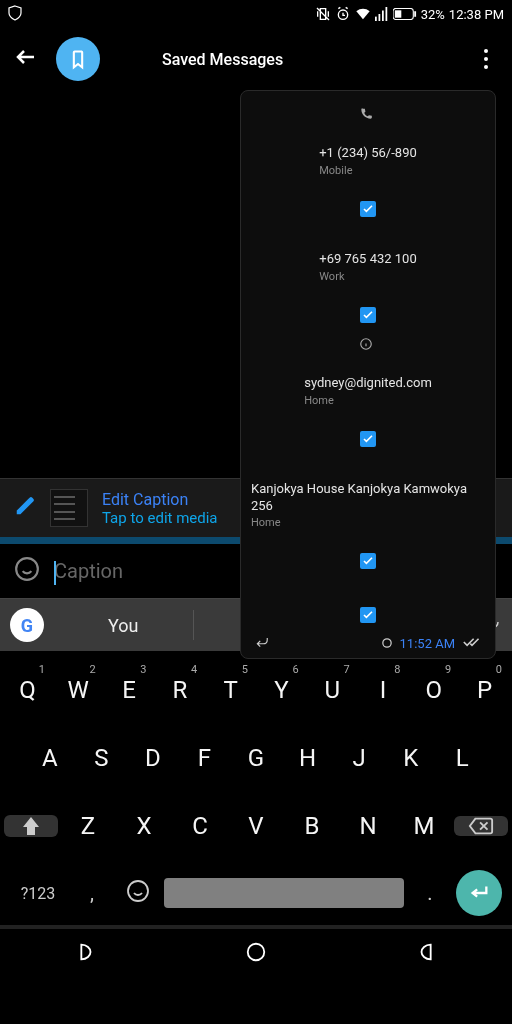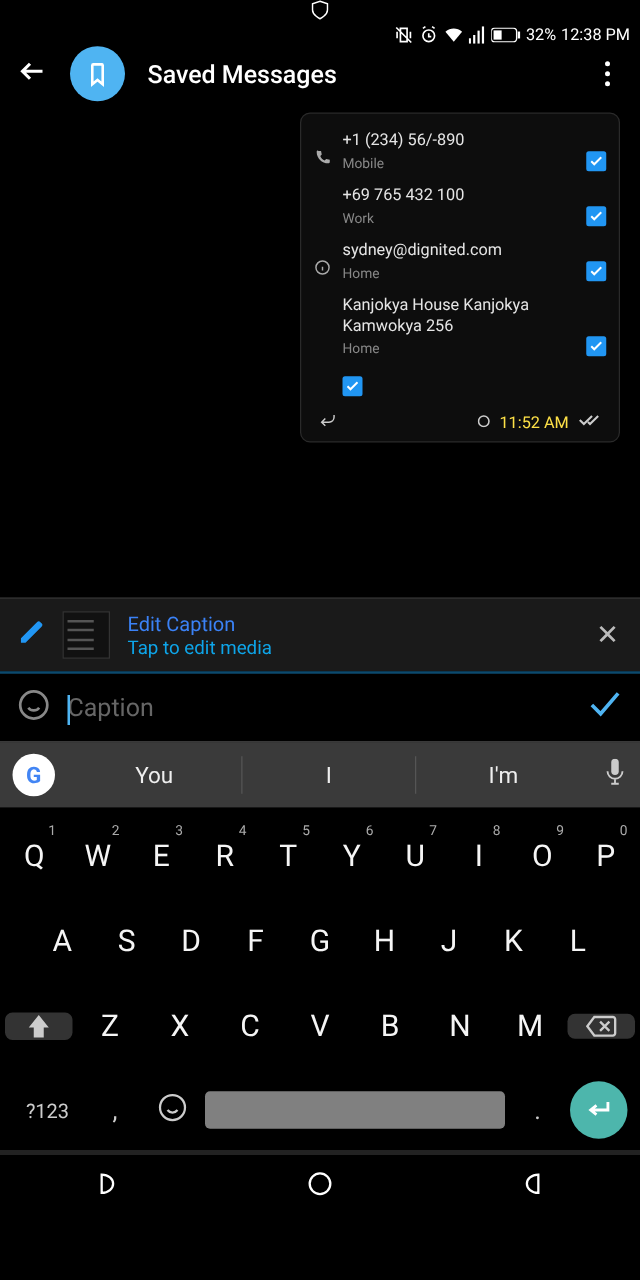--- a/index.html
+++ b/index.html
@@ -13,42 +13,41 @@
     position: relative;
   }
 
   
   .status-bar {
     height: 28px;
     display: flex;
     align-items: center;
     padding: 0 8px;
     font-size: 13px;
-    flex-direction: column;
   }
   .status-left { flex: 0 0 auto; }
   .status-right { margin-left: auto; display: flex; align-items: center; gap: 4px; }
   .status-right svg { display: block; }
 
   
   .app-header {
     height: 62px;
     display: flex;
     align-items: center;
     padding: 0 14px;
     gap: 18px;
   }
   .back-arrow { width: 24px; height: 24px; color: #fff; }
   .avatar {
     width: 44px; height: 44px;
     border-radius: 50%;
     background: #4fb4f2;
     display: flex; align-items: center; justify-content: center;
   }
-  .title { font-size: 20px; font-weight: 500; flex: 1; }
+  .title { font-size: 16px; font-weight: 500; flex: 1; margin-left: 44px; }
   .more-dots { width: 24px; display: flex; flex-direction: column; align-items: center; gap: 4px; }
   .more-dots span { width: 4px; height: 4px; background: #fff; border-radius: 50%; }
 
   
   .message-area {
     position: relative;
     height: 388px;
   }
   .contact-card {
     position: absolute;
@@ -57,23 +56,24 @@
     width: 256px;
     background: #0d0d0d;
     border-radius: 8px;
     border: 1px solid #2a2a2a;
     padding: 8px 10px 0 10px;
     display: flex;
     flex-direction: column;
   }
   .contact-row {
     display: flex;
-    align-items: flex-end;
+    align-items: center;
     padding: 6px 0;
-    gap: 5px;
+    gap: 20px;
+    flex-direction: column;
   }
   .contact-icon { width: 18px; color: #999; font-size:15px; flex-shrink:0; padding-top:2px; }
   .contact-text { flex: 1; }
   .contact-value { font-size: 13px; color: #e5e5e5; line-height:1.3; }
   .contact-label { font-size: 11px; color: #888; margin-top:2px; }
   .contact-check {
     width: 16px; height: 16px;
     background: #2196f3;
     border-radius: 2px;
     display: flex; align-items: center; justify-content: center;
@@ -89,21 +89,21 @@
     letter-spacing: 0.5px;
     padding: 12px 0;
   }
   .msg-footer {
     display: flex;
     align-items: center;
     justify-content: flex-end;
     gap: 8px;
     padding: 6px 4px;
     font-size: 13px;
-    color: #fde047;
+    color: #3b82f6;
   }
 
   
   .edit-bar {
     background: #1a1a1a;
     display: flex;
     align-items: center;
     padding: 10px 14px;
     gap: 14px;
     border-top: 1px solid #333;
@@ -115,21 +115,21 @@
   .edit-title { color: #3b82f6; font-size: 16px; }
   .edit-sub { color: #0ea5e9; font-size: 15px; }
   .close-x { color: #bbb; font-size: 22px; width: 24px; text-align:center; }
 
   
   .caption-row {
     display: flex;
     align-items: center;
     padding: 12px 14px;
     gap: 14px;
-    border-top: 2px solid #0c4a6e;
+    border-top: 7px solid #0c4a6e;
   }
   .smiley { color: #888; width: 26px; }
   .caption-input {
     flex: 1;
     background: transparent;
     border: none;
     outline: none;
     color: #fff;
     font-size: 20px;
     position: relative;

